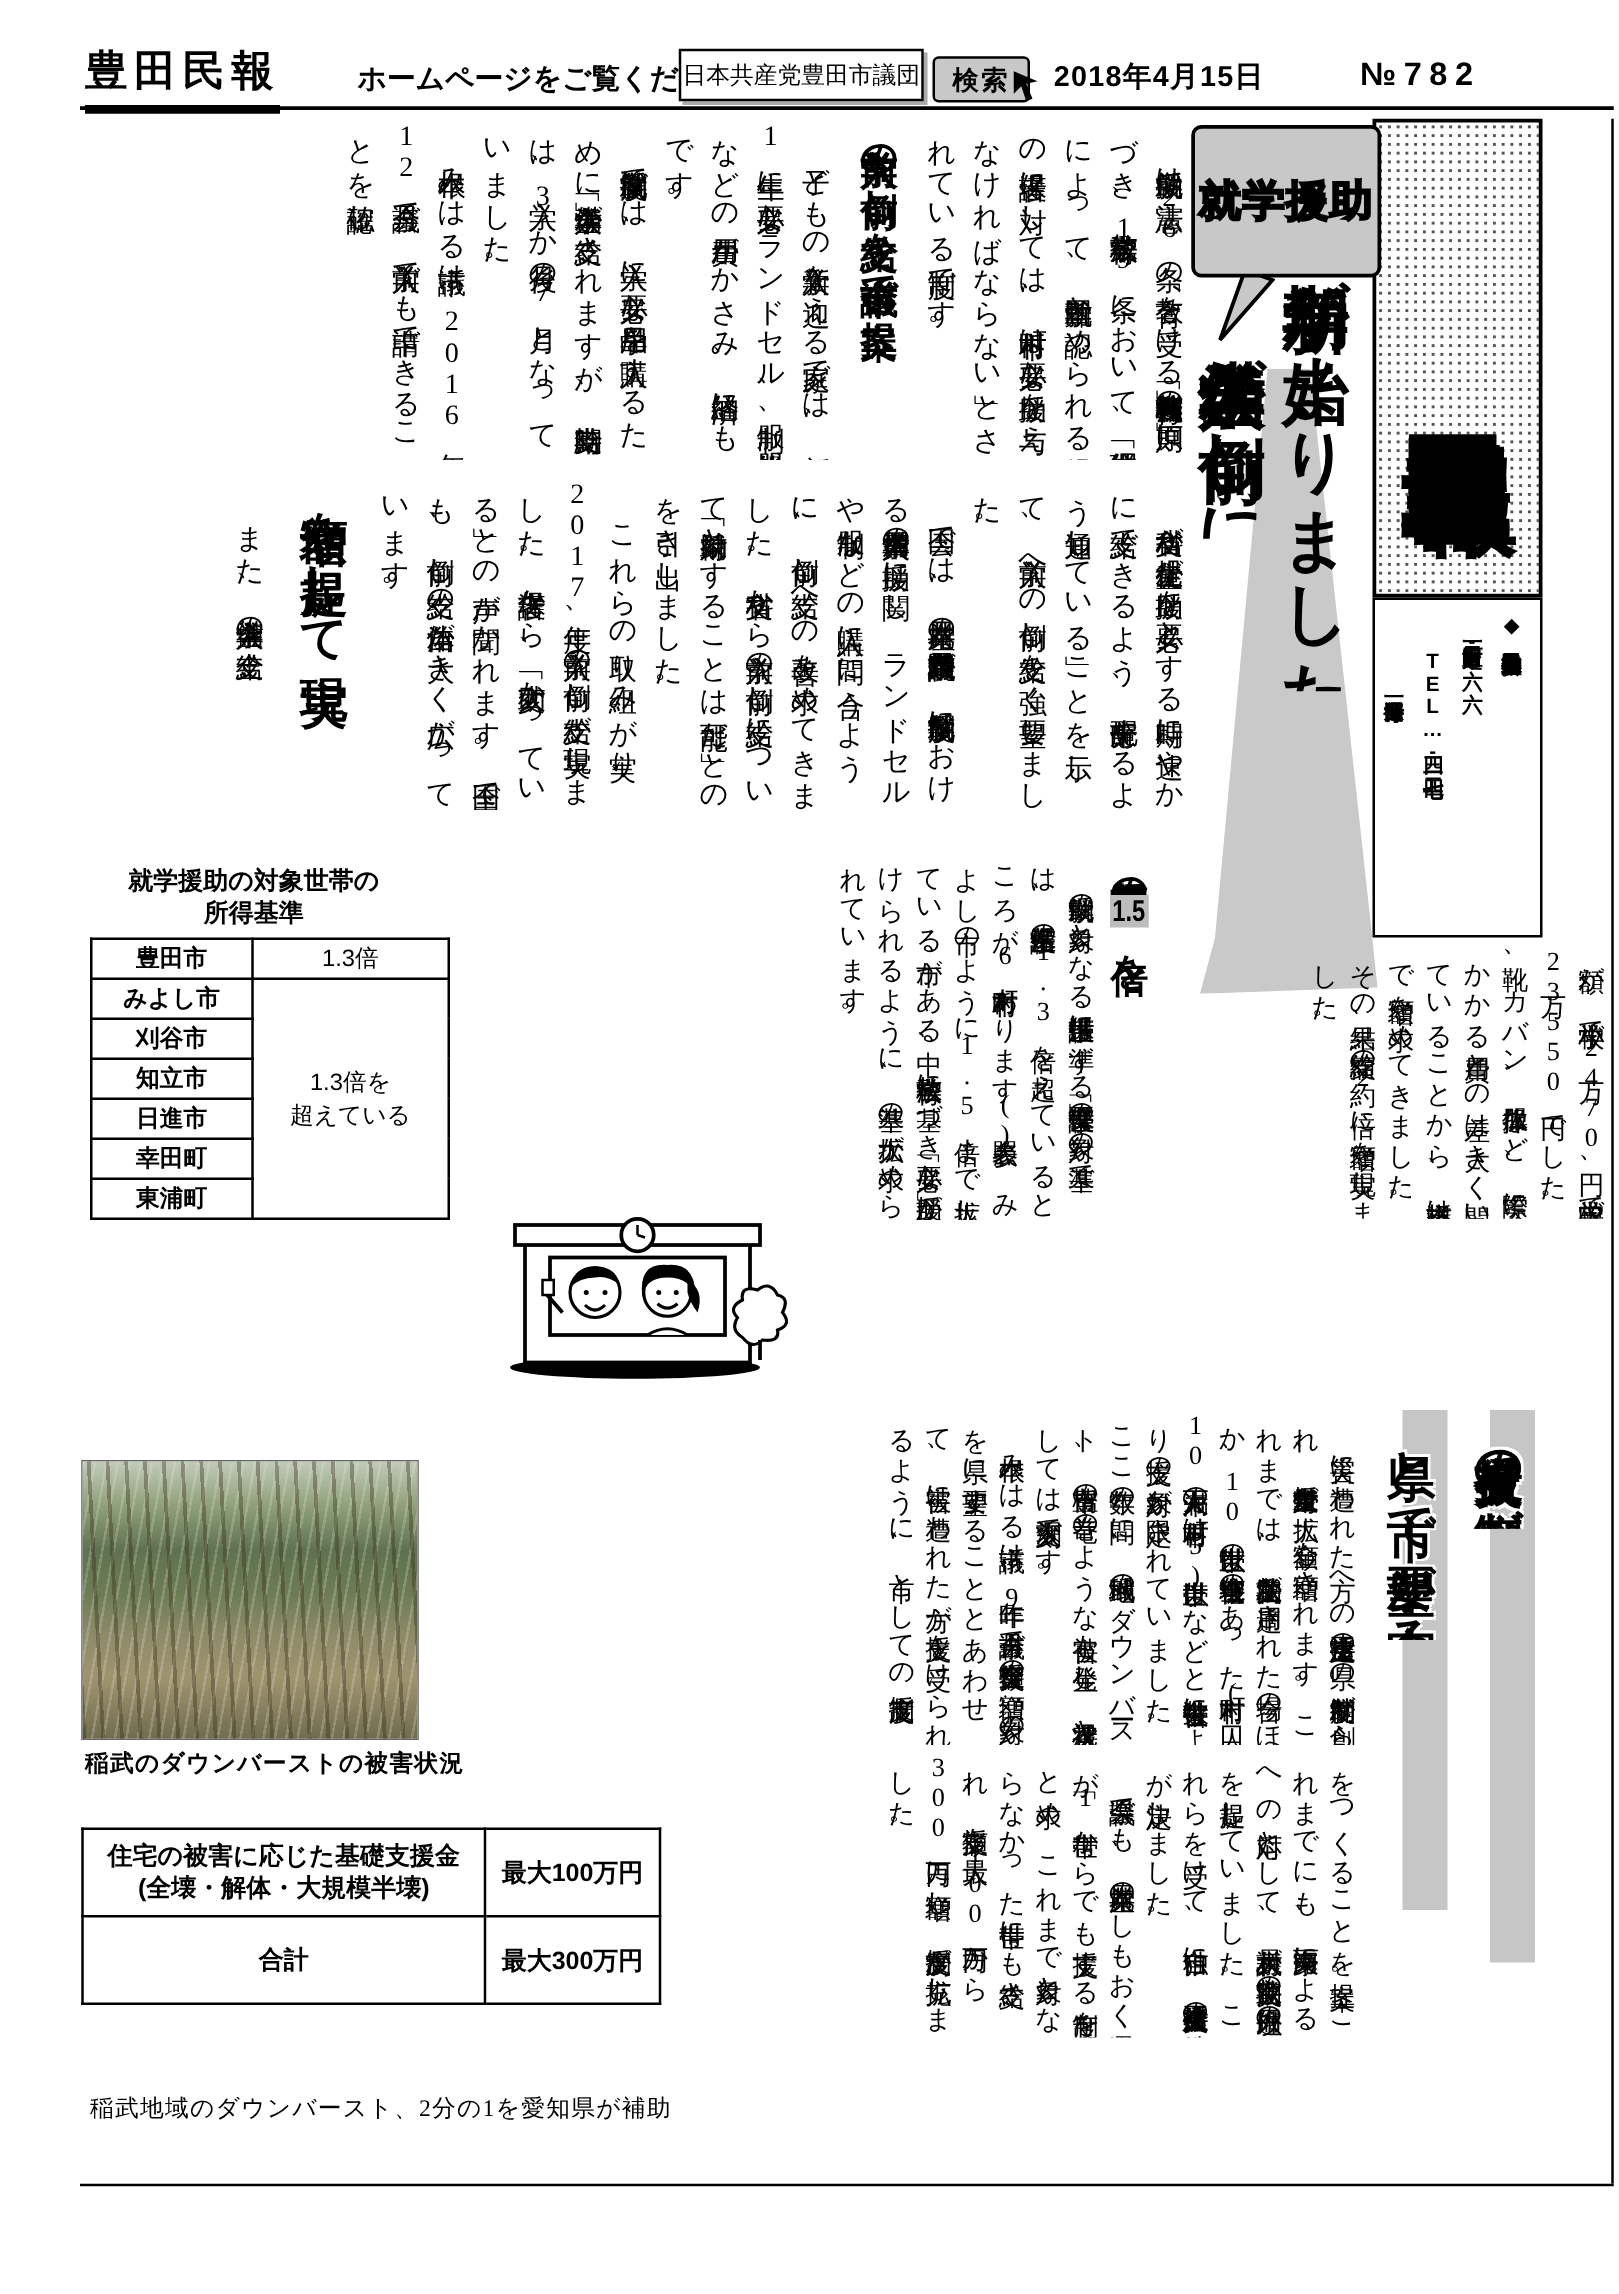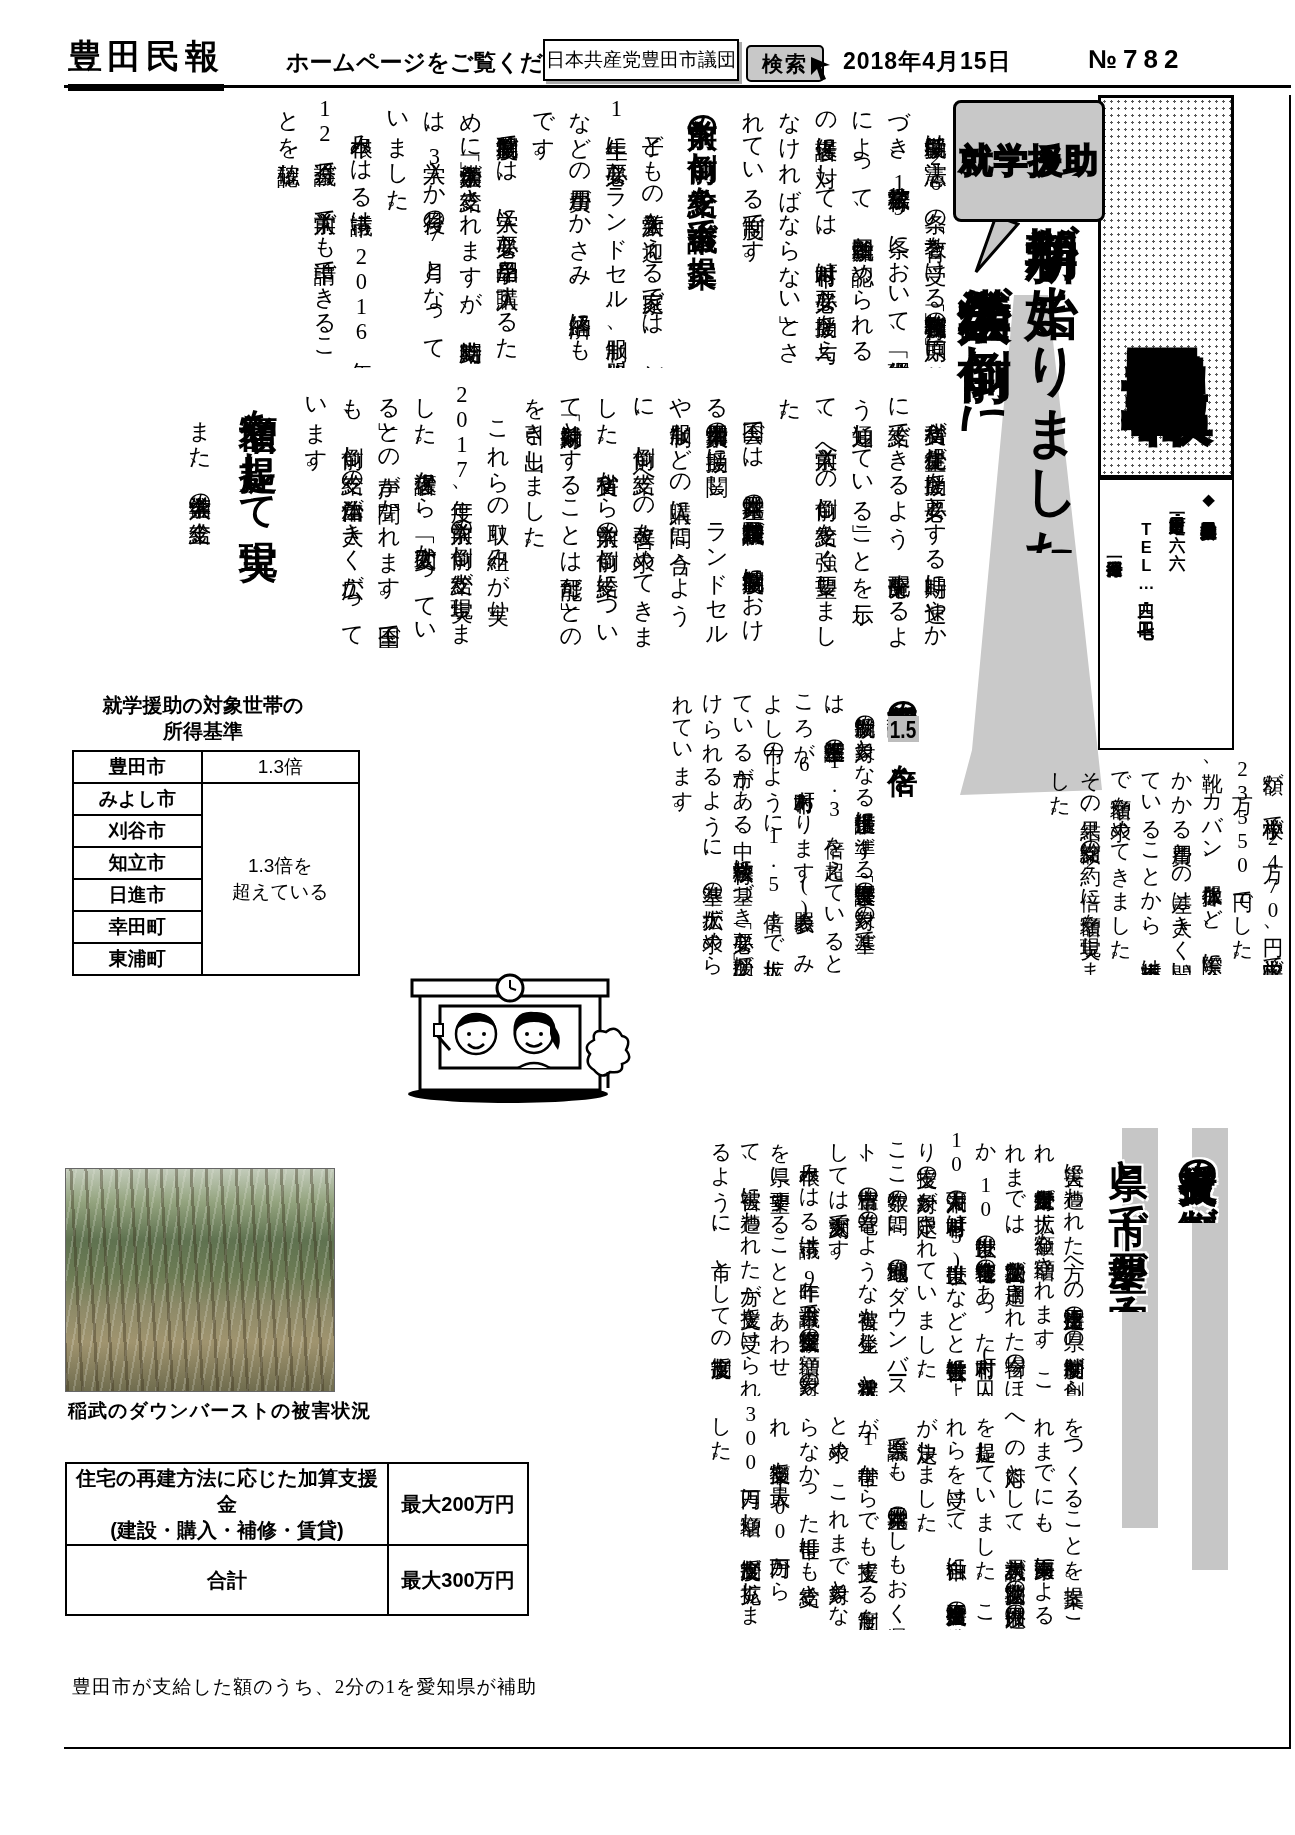--- a/index.html
+++ b/index.html
@@ -235,33 +235,33 @@
     <p style="text-indent:0">をつくることを提案。これまでにも、東海豪雨による被害への対応として、大村議員が災害救助法の適用以外の支援策を提起していました。これらを受けて、市独自に、被災者生活再建支援金の支給が決定しました。</p>
     <p>県議会でも、日本共産党のしもおく県議が「1世帯からでも支援する制度を」と求め、これまで対象とならなかった世帯にも支給され、支援額も最大100万円から300万円に増額し、支援制度が拡充しました。</p>
   </div>
 
   <div class="abs photo"></div>
   <div class="abs photo-cap gothic">稲武のダウンバーストの被害状況</div>
 
   <div class="abs support-wrap">
     <table class="support">
       <tbody>
-      <tr>
+          <tr>
         <td class="lab">
-          <div>住宅の再建方法に応じた加算支援金</div>
-          <div>(建設・購入・補修・賃貸)</div>
+          <div>住宅の被害に応じた基礎支援金</div>
+          <div>(全壊・解体・大規模半壊)</div>
         </td>
-        <td class="val">最大200万円</td>
+        <td class="val">最大100万円</td>
       </tr>
       <tr>
         <td class="lab">
           <div>合計</div>
         </td>
         <td class="val">最大300万円</td>
       </tr>
     </tbody>
       </table>
   </div>
-  <div class="abs support-note">豊田市が支給した額のうち、2分の1を愛知県が補助</div>
+  <div class="abs support-note">稲武地域のダウンバースト、2分の1を愛知県が補助</div>
 
   <div class="abs right-rule"></div>
   <div class="abs bottom-rule"></div>
 </div>
 
 </body></html>

